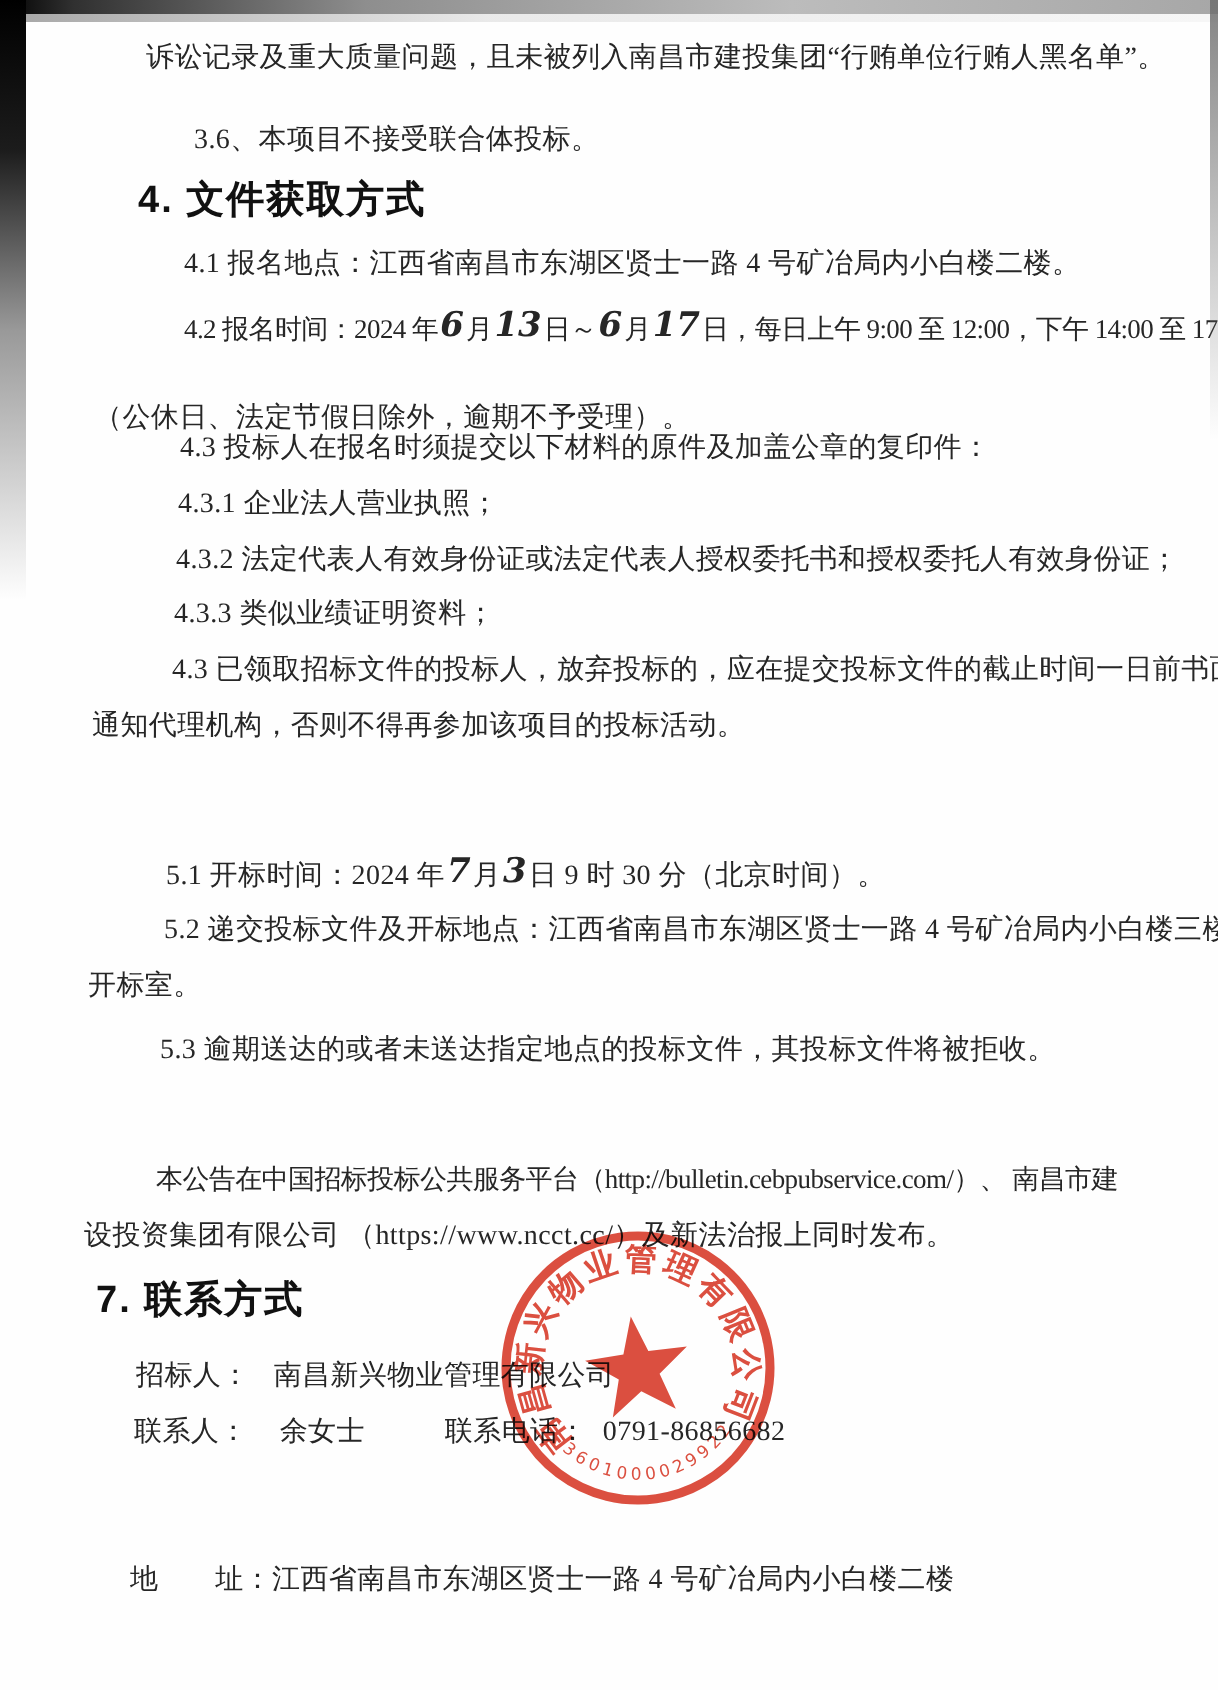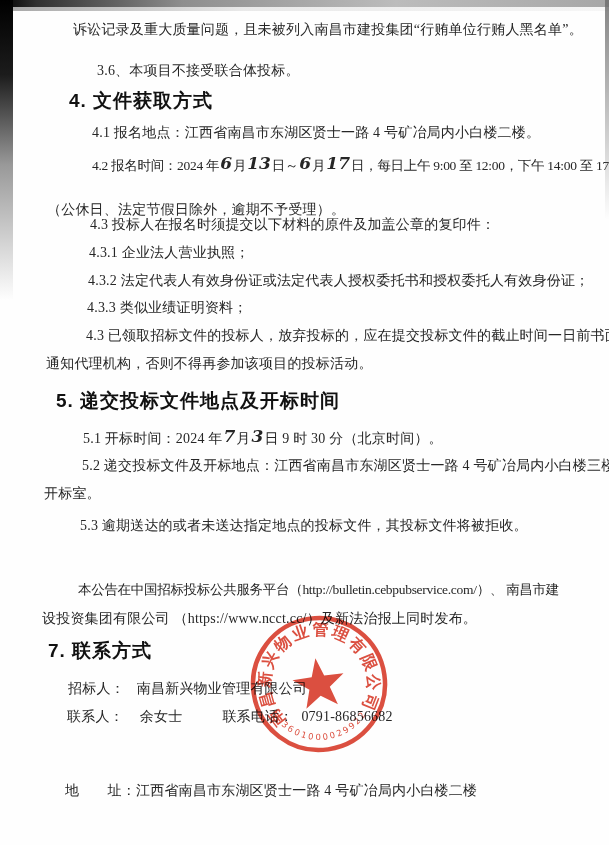--- a/index.html
+++ b/index.html
@@ -50,21 +50,20 @@
   </div>
   <div class="ln" style="left:47px;top:202px;">（公休日、法定节假日除外，逾期不予受理）。</div>
 
   <div class="ln" style="left:90px;top:217px;">4.3 投标人在报名时须提交以下材料的原件及加盖公章的复印件：</div>
   <div class="ln" style="left:89px;top:245px;">4.3.1 企业法人营业执照；</div>
   <div class="ln" style="left:88px;top:273px;">4.3.2 法定代表人有效身份证或法定代表人授权委托书和授权委托人有效身份证；</div>
   <div class="ln" style="left:87px;top:300px;">4.3.3 类似业绩证明资料；</div>
   <div class="ln" style="left:86px;top:328px;">4.3 已领取招标文件的投标人，放弃投标的，应在提交投标文件的截止时间一日前书面</div>
   <div class="ln" style="left:46px;top:356px;">通知代理机构，否则不得再参加该项目的投标活动。</div>
 
-  <div class="ln heading" style="left:56px;top:390px;">5. 递交投标文件地点及开标时间</div>
   <div class="ln" style="left:83px;top:427px;">
     <span>5.1 开标时间：2024 年</span><span class="hw">7</span><span>月</span><span class="hw">3</span><span>日 9 时 30 分（北京时间）。</span>
   </div>
   <div class="ln" style="left:82px;top:458px;">5.2 递交投标文件及开标地点：江西省南昌市东湖区贤士一路 4 号矿冶局内小白楼三楼</div>
   <div class="ln" style="left:44px;top:486px;">开标室。</div>
   <div class="ln" style="left:80px;top:518px;">5.3 逾期送达的或者未送达指定地点的投标文件，其投标文件将被拒收。</div>
 
   <div class="ln tight" style="left:78px;top:582px;">本公告在中国招标投标公共服务平台（http://bulletin.cebpubservice.com/）、 南昌市建</div>
   <div class="ln" style="left:42px;top:611px;">设投资集团有限公司 （https://www.ncct.cc/）及新法治报上同时发布。</div>
 

